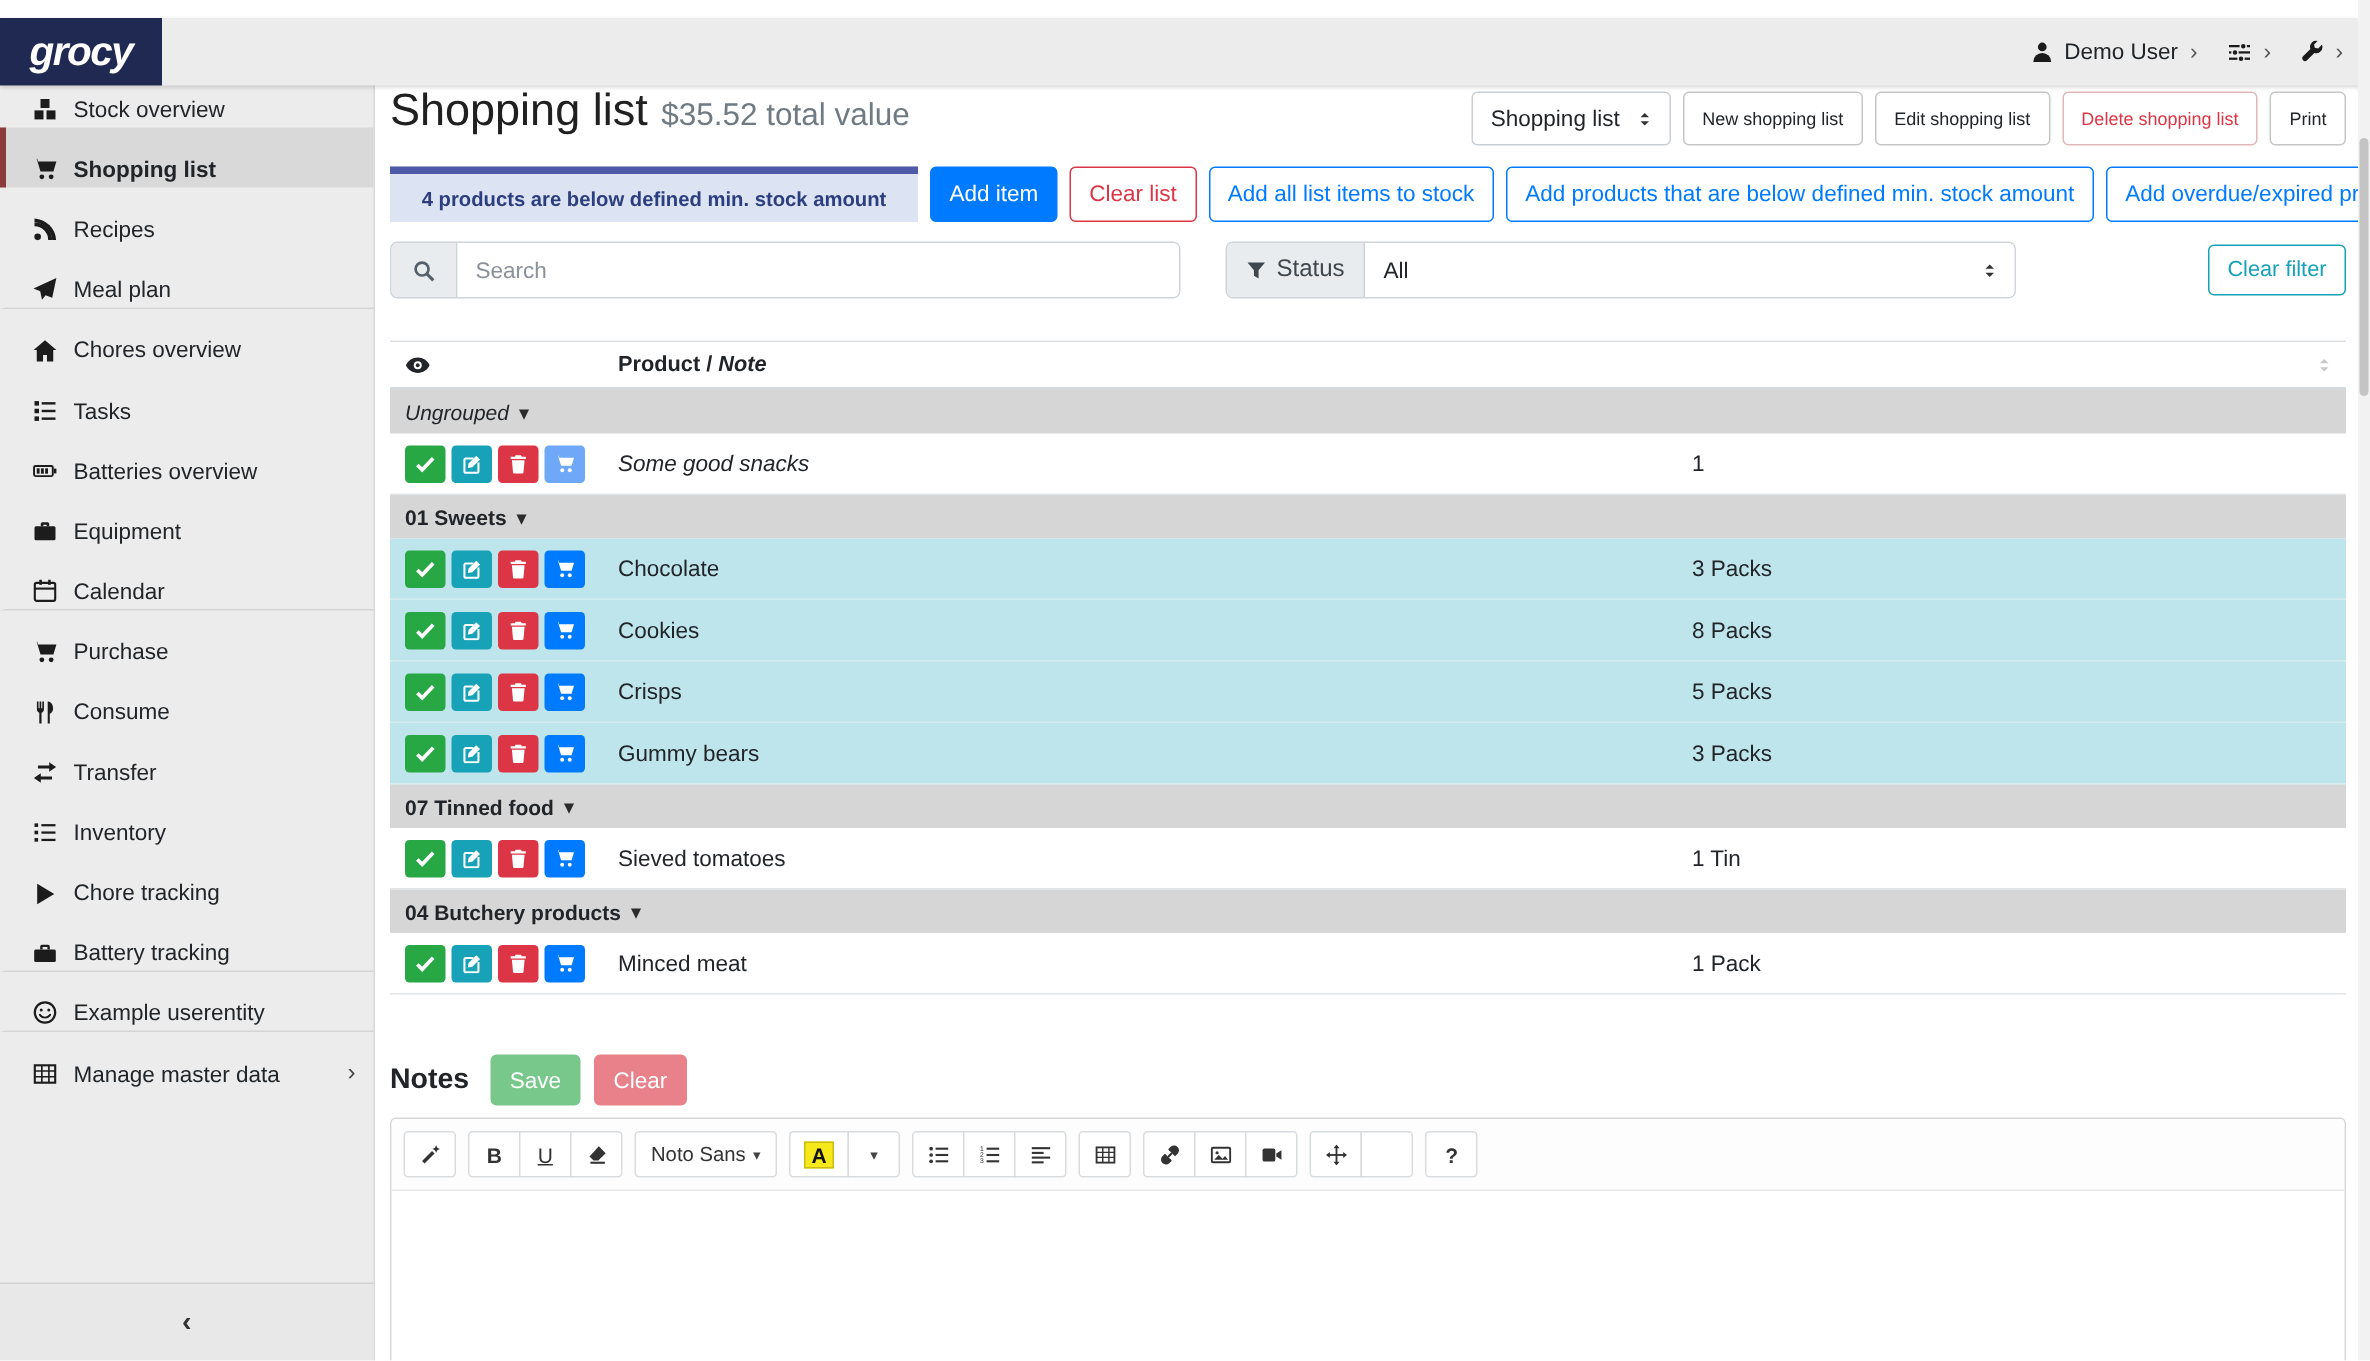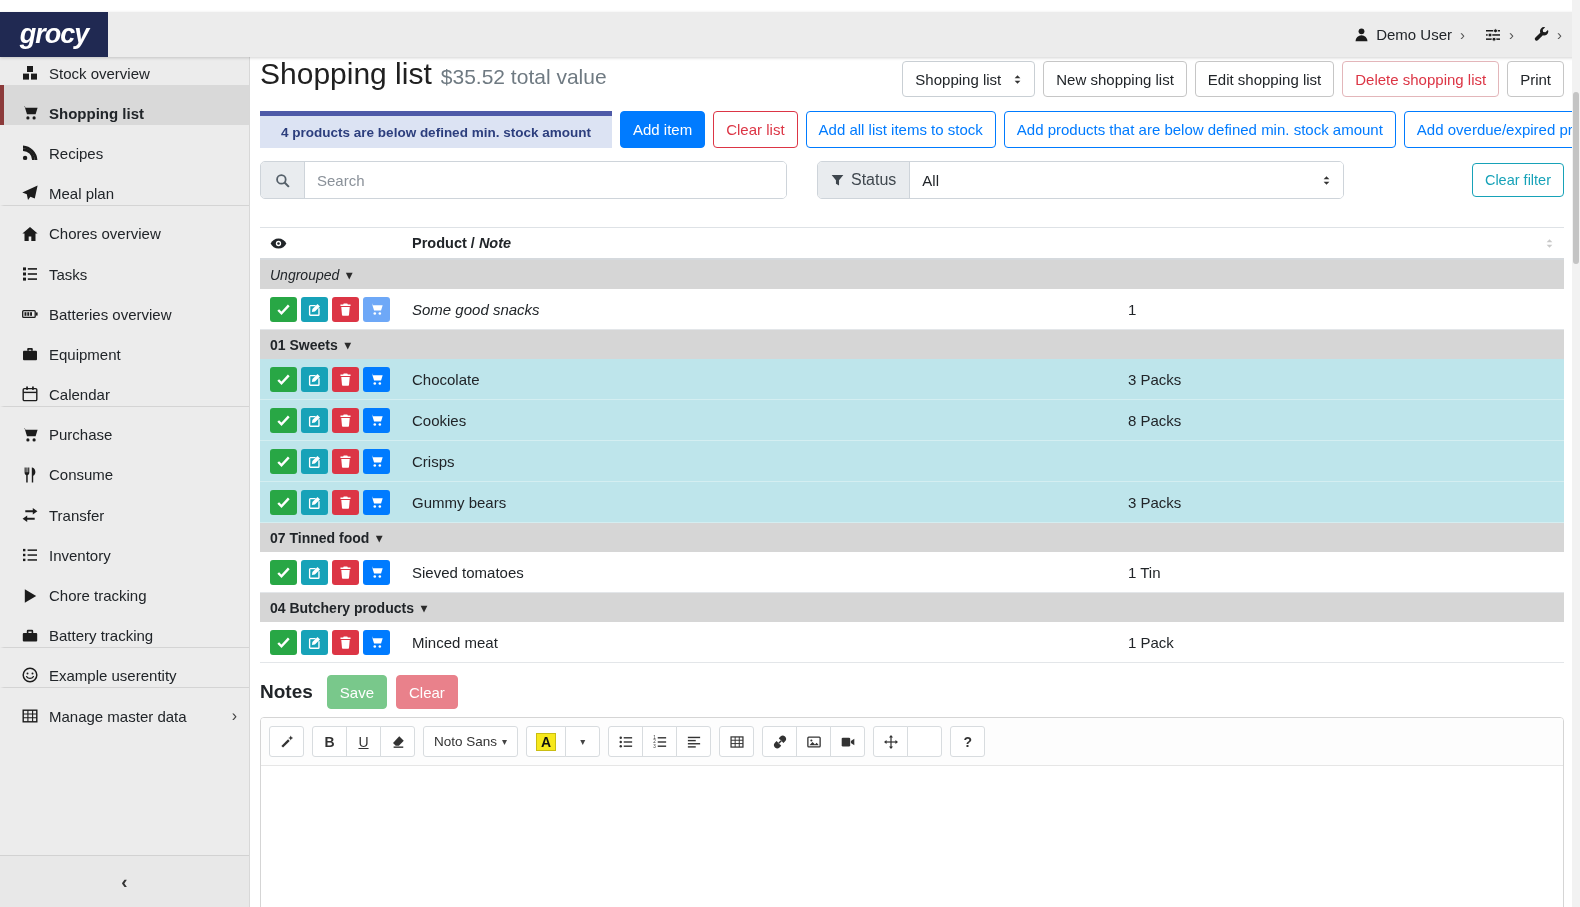--- a/index.html
+++ b/index.html
@@ -26,21 +26,21 @@
 .side-footer .collapse-glyph{font-size:19px;font-weight:700;color:#333;}
 
 
 .main{position:absolute;top:45px;left:250px;width:1330px;height:862px;background:#fff;padding:10px 16px 0 10px;overflow:hidden;}
 .page-head{position:relative;height:48px;margin-top:2px;}
 .page-head h1{display:inline;font-size:30px;font-weight:500;color:#202020;}
 .subtitle{font-size:21px;color:#6f7a82;margin-left:9px;}
 .head-actions{position:absolute;right:0;top:4px;display:flex;gap:8px;align-items:center;}
 .select{display:inline-flex;align-items:center;gap:10px;background:#fff;border:1px solid #c9cfd4;border-radius:4px;height:36px;padding:0 10px 0 12px;cursor:pointer;font-size:15px;}
 .sel-caret{display:inline-flex;color:#333;}
-.hbtn{background:#fff;border:1px solid #c6c6c6;border-radius:4px;height:36px;padding:0 12px;font-size:15px;font-family:inherit;color:#212529;cursor:pointer;}
+.hbtn{background:#fff;border:1px solid #c6c6c6;border-radius:4px;height:36px;padding:0 12px;font-size:12px;font-family:inherit;color:#212529;cursor:pointer;}
 .hbtn.danger-text{color:var(--danger,#dc3545);border-color:#e3b6ba;}
 
 
 .action-row{display:flex;align-items:stretch;gap:8px;margin-top:6px;height:37px;}
 .info-banner{width:352px;background:var(--banner_bg,#dce3f3);border-top:5px solid var(--banner_border,#4e5aa8);color:var(--banner_text,#2c3e7d);font-weight:700;font-size:13.5px;display:flex;align-items:center;justify-content:center;flex:none;}
 .btn{border-radius:4px;font-size:15px;font-family:inherit;padding:0 12px;cursor:pointer;border:1px solid transparent;background:#fff;white-space:nowrap;}
 .btn.primary{background:var(--primary,#007bff);border-color:var(--primary,#007bff);color:#fff;}
 .btn.outline-danger{border-color:var(--danger,#dc3545);color:var(--danger,#dc3545);}
 .btn.outline-primary{border-color:var(--primary,#007bff);color:var(--primary,#007bff);}
 .btn.outline-info{border-color:var(--info,#17a2b8);color:var(--info,#17a2b8);}
@@ -76,21 +76,21 @@
 .t-row.hl{background:var(--row_highlight,#bee5eb);border-bottom-color:#d4eef1;}
 .abtn{width:27px;height:25px;border:none;border-radius:3px;margin-right:4px;display:inline-flex;align-items:center;justify-content:center;color:#fff;cursor:pointer;padding:0;}
 .abtn.green{background:var(--success,#28a745);}
 .abtn.teal{background:var(--info,#17a2b8);}
 .abtn.red{background:var(--danger,#dc3545);}
 .abtn.blue{background:var(--primary,#007bff);}
 .abtn.blue.light{background:var(--light_cart,#6ea8f7);}
 .t-row .c2.it{font-style:italic;}
 
 
-.notes-row{display:flex;align-items:center;margin-top:12px;gap:9px;}
+.notes-row{display:flex;align-items:center;margin-top:40px;gap:9px;}
 .notes-row h2{font-size:19px;font-weight:700;margin-right:5px;}
 .notes-row .btn{height:34px;}
 .editor{margin-top:8px;border:1px solid #d5d5d5;border-radius:4px;overflow:hidden;background:#fff;}
 .ed-toolbar{padding:8px;display:flex;gap:8px;align-items:center;background:#fdfdfd;border-bottom:1px solid #e6e6e6;flex-wrap:nowrap;}
 .btn-group{display:inline-flex;}
 .nb{height:31px;min-width:35px;padding:0 9px;background:#fff;border:1px solid #d8dcdf;color:#333;font-size:14px;font-family:inherit;display:inline-flex;align-items:center;justify-content:center;gap:5px;cursor:pointer;}
 .btn-group .nb+.nb{margin-left:-1px;}
 .btn-group .nb:first-child{border-radius:3px 0 0 3px;}
 .btn-group .nb:last-child{border-radius:0 3px 3px 0;}
 .btn-group .nb:only-child{border-radius:3px;}
@@ -564,20 +564,21 @@
               <span class="icon">
                 <svg width="13" height="13" viewBox="0 0 16 16" fill="currentColor">
                   <path d="M0.4 0.9h2.4l0.6 1.8h12.2l-2 6.6H5L3 2.7 2.4 0.9z"></path>
                   <circle cx="5.9" cy="12.9" r="1.6"></circle>
                   <circle cx="12.1" cy="12.9" r="1.6"></circle>
                 </svg>
               </span>
             </button>
           </div>
           <div class="c2">Crisps</div>
+          <div class="c3">5 Packs</div>
         </div>
         <div class="t-row hl">
           <div class="c1">
             <button class="abtn green">
               <span class="icon">
                 <svg width="13" height="13" viewBox="0 0 16 16" fill="currentColor">
                   <path d="M1.5 8.6l4 4L14.5 3" fill="none" stroke="currentColor" stroke-width="3"></path>
                 </svg>
               </span>
             </button>

